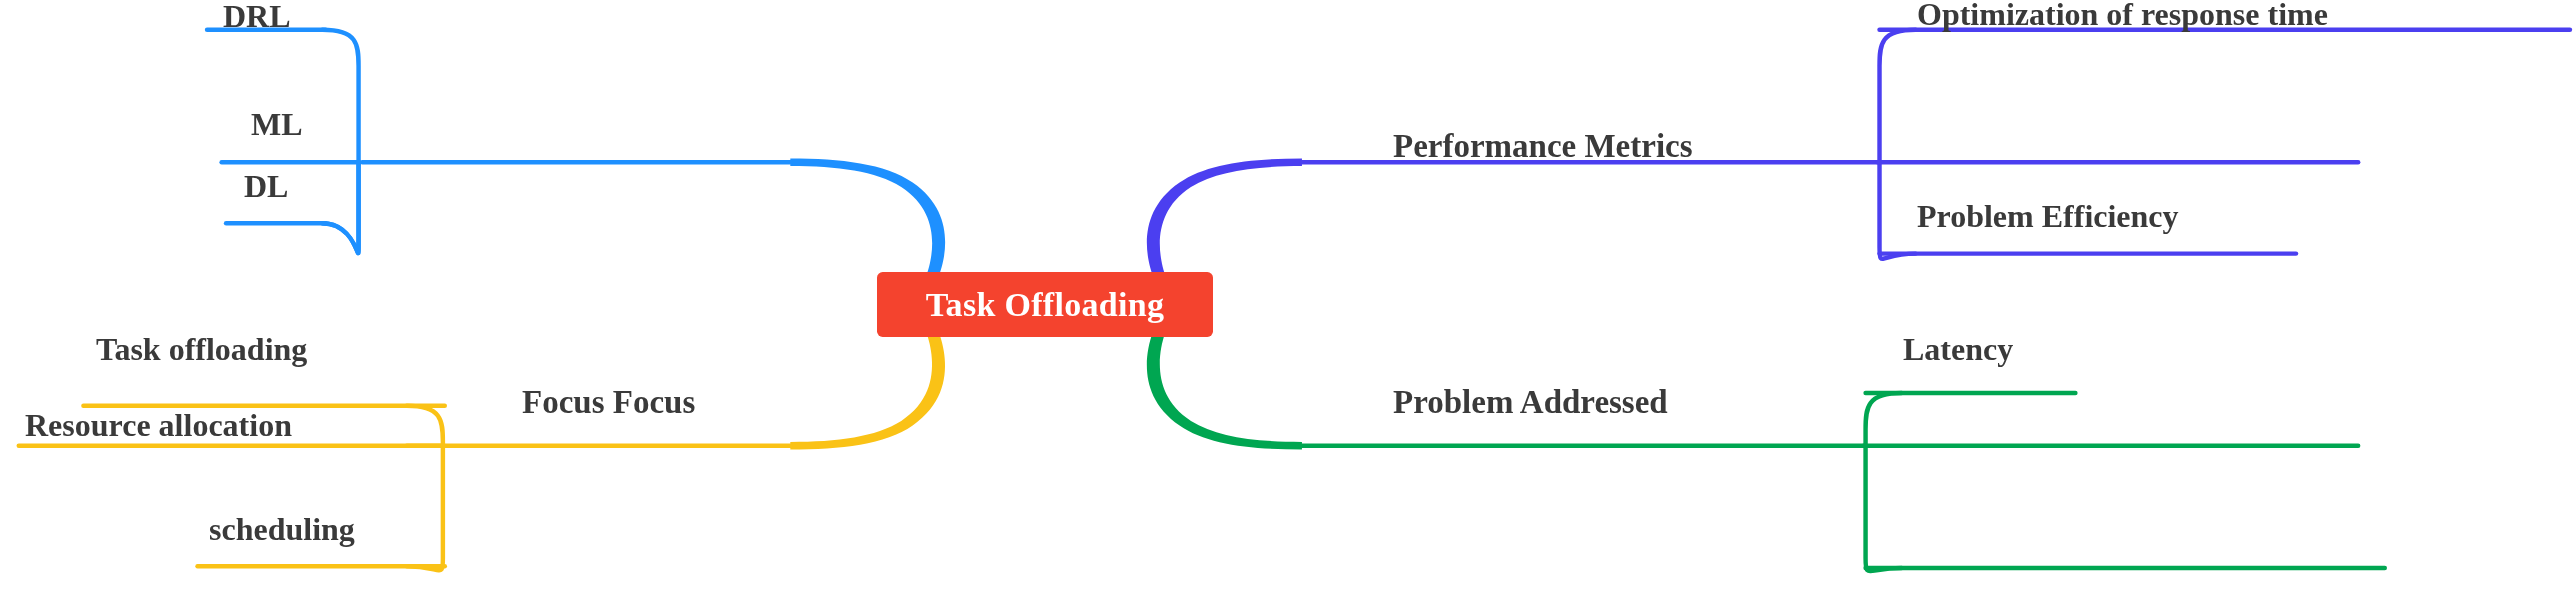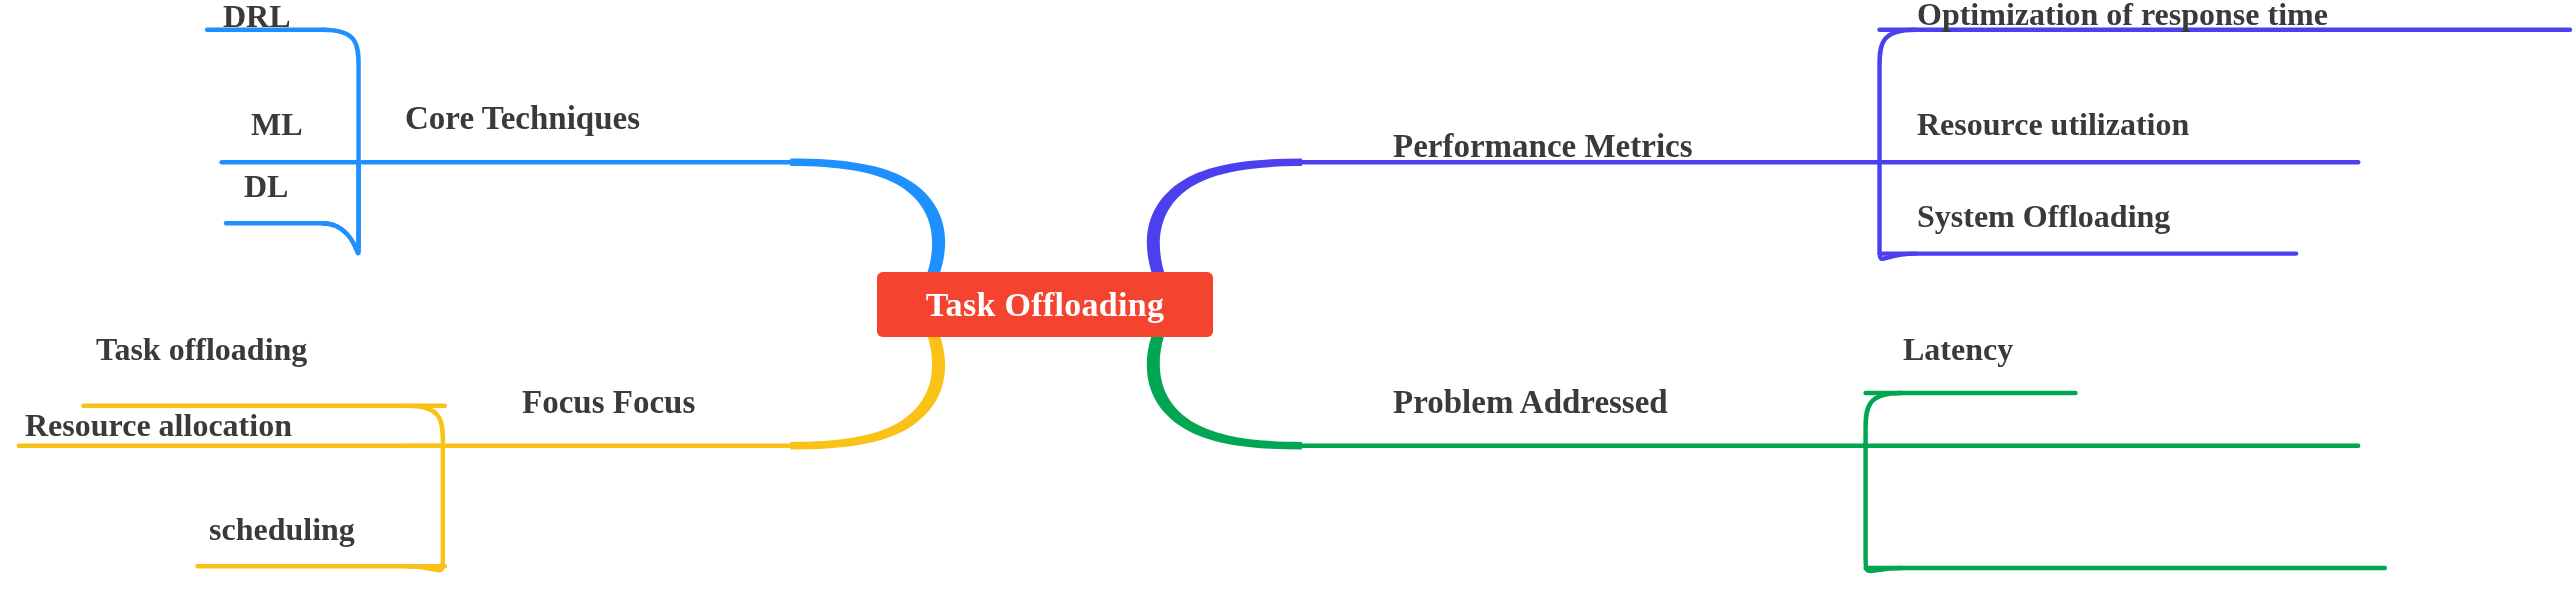--- a/index.html
+++ b/index.html
@@ -104,35 +104,33 @@
                L2941,880 C2941,914 2943,896 2998,896" stroke="#00a651" stroke-width="7" fill="none" stroke-linecap="round"></path>
       <path d="M2941,620 L3272,620" stroke="#00a651" stroke-width="7" fill="none" stroke-linecap="round"></path>
       <path d="M2938,703 L3718,703" stroke="#00a651" stroke-width="7" fill="none" stroke-linecap="round"></path>
       <path d="M2941,896 L3760,896" stroke="#00a651" stroke-width="7" fill="none" stroke-linecap="round"></path>
     </g>
 
   </svg>
 
   <div class="root-node" style="left:877px; top:272px; width:336px; height:65px;">Task Offloading</div>
 
-  <div class="node-label branch-label" style="left:405px; top:102px;">Core Techniques</div>
 
   <div class="node-label leaf-label" style="left:223px; top:0px;">DRL</div>
 
   <div class="node-label leaf-label" style="left:251px; top:108px;">ML</div>
 
   <div class="node-label leaf-label" style="left:244px; top:170px;">DL</div>
 
   <div class="node-label branch-label" style="left:1393px; top:102px;margin-top:28px;">Performance Metrics</div>
 
   <div class="node-label leaf-label" style="left:1917px; top:-1.9px;">Optimization of response time</div>
 
-  <div class="node-label leaf-label" style="left:1917px; top:108px;">Resource utilization</div>
 
-  <div class="node-label leaf-label" style="left:1917px; top:200px;">System Offloading</div>
+  <div class="node-label leaf-label" style="left:1917px; top:200px;">Problem Efficiency</div>
 
   <div class="node-label branch-label" style="left:522px; top:386px;">Focus Focus</div>
 
   <div class="node-label leaf-label" style="left:96px; top:333px;">Task offloading</div>
 
   <div class="node-label leaf-label" style="left:25px; top:409px;">Resource allocation</div>
 
   <div class="node-label leaf-label" style="left:209px; top:513px;">scheduling</div>
 
   <div class="node-label branch-label" style="left:1393px; top:386px;">Problem Addressed</div>

